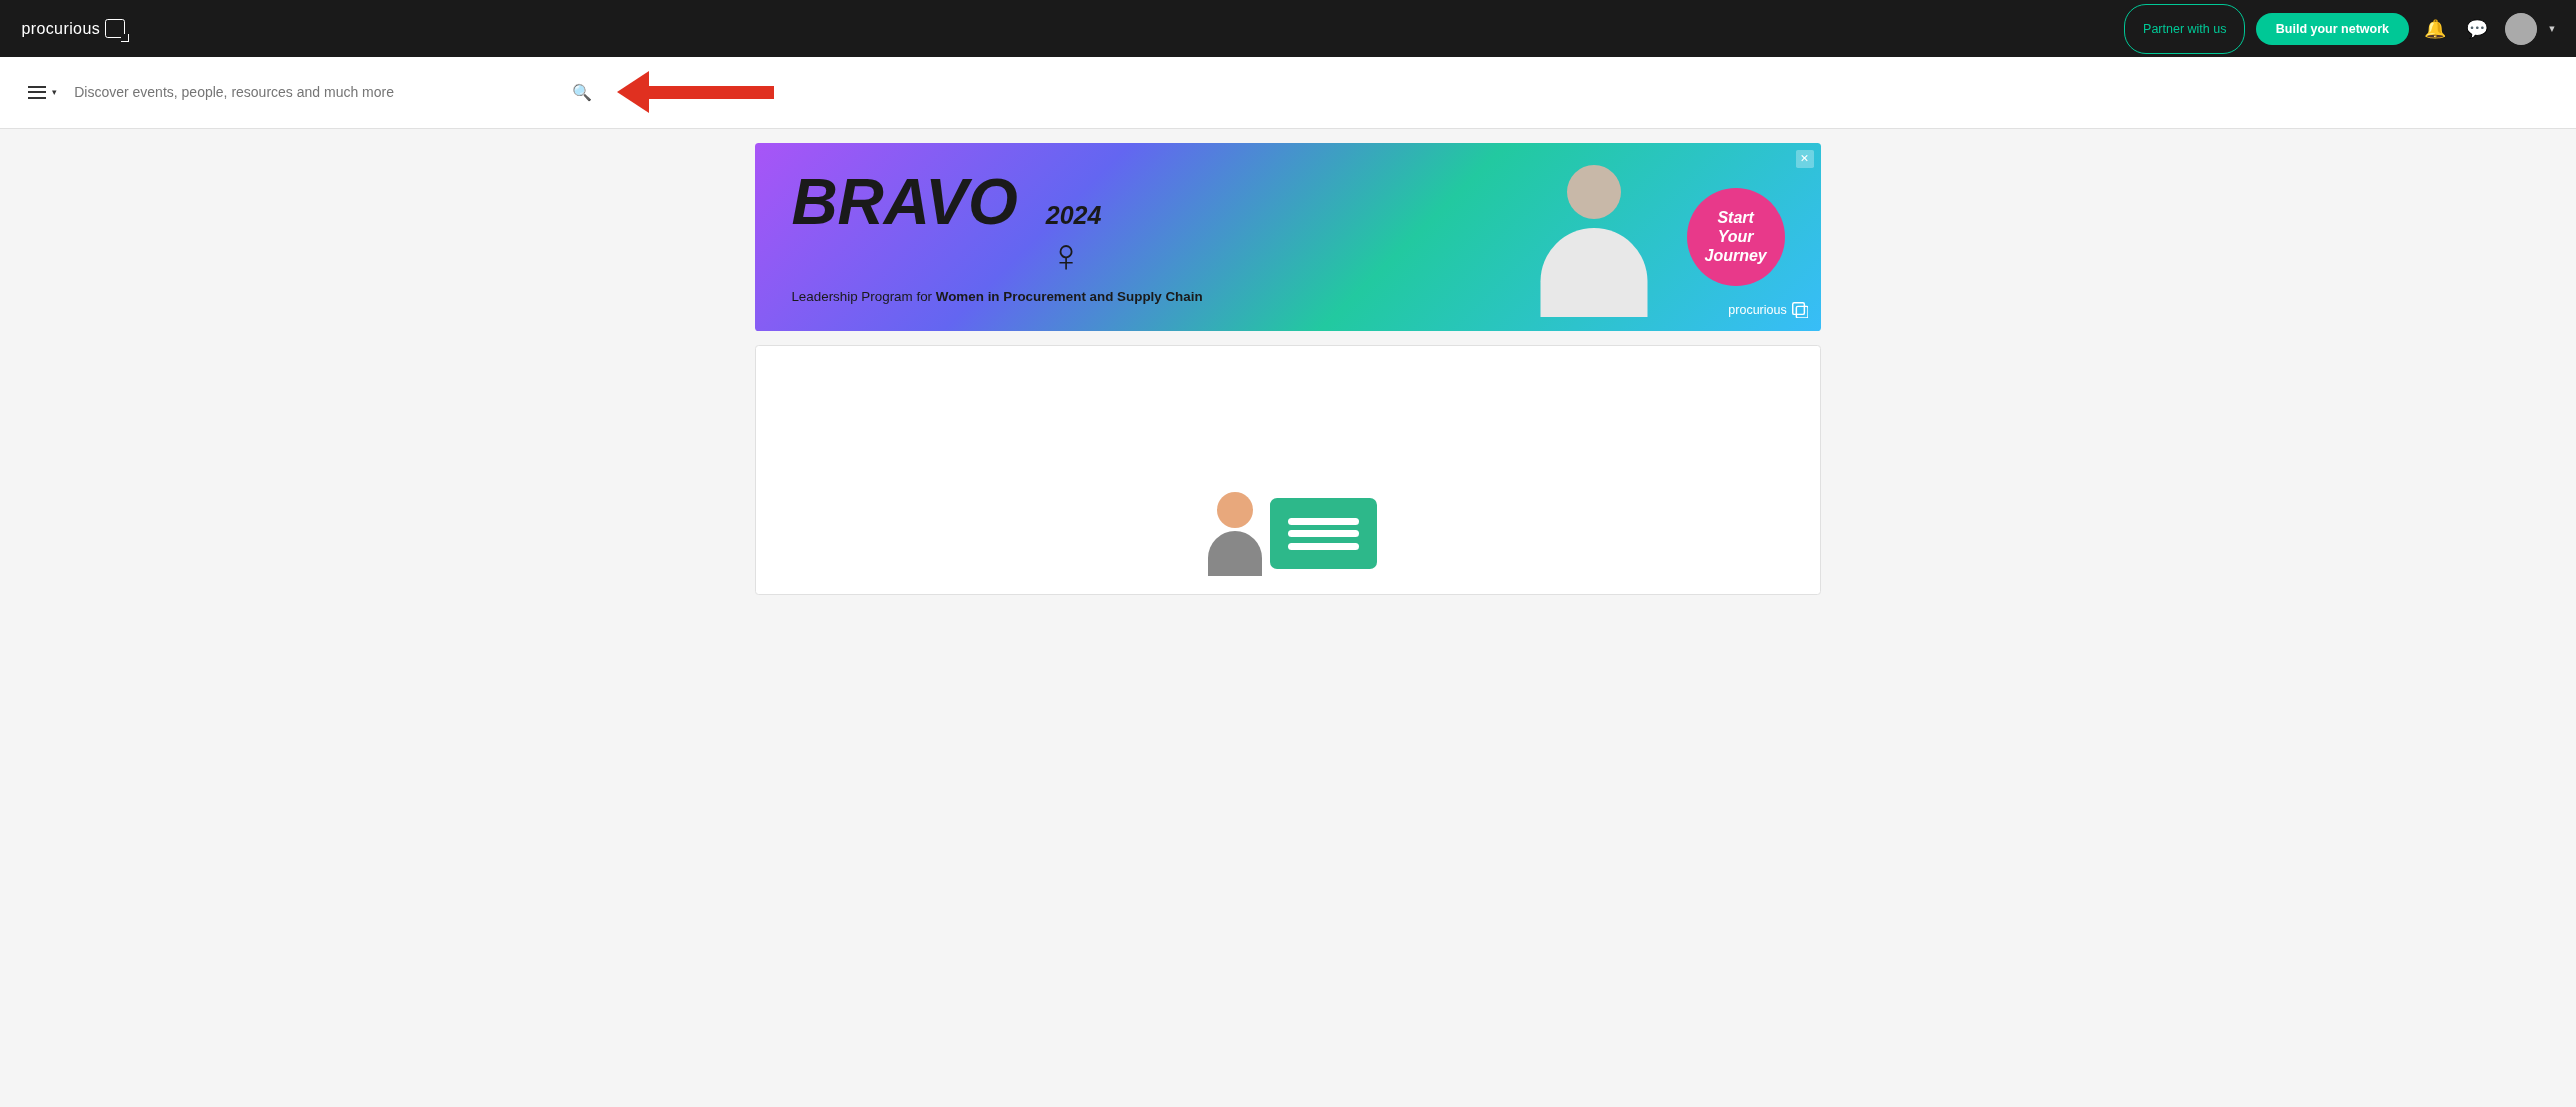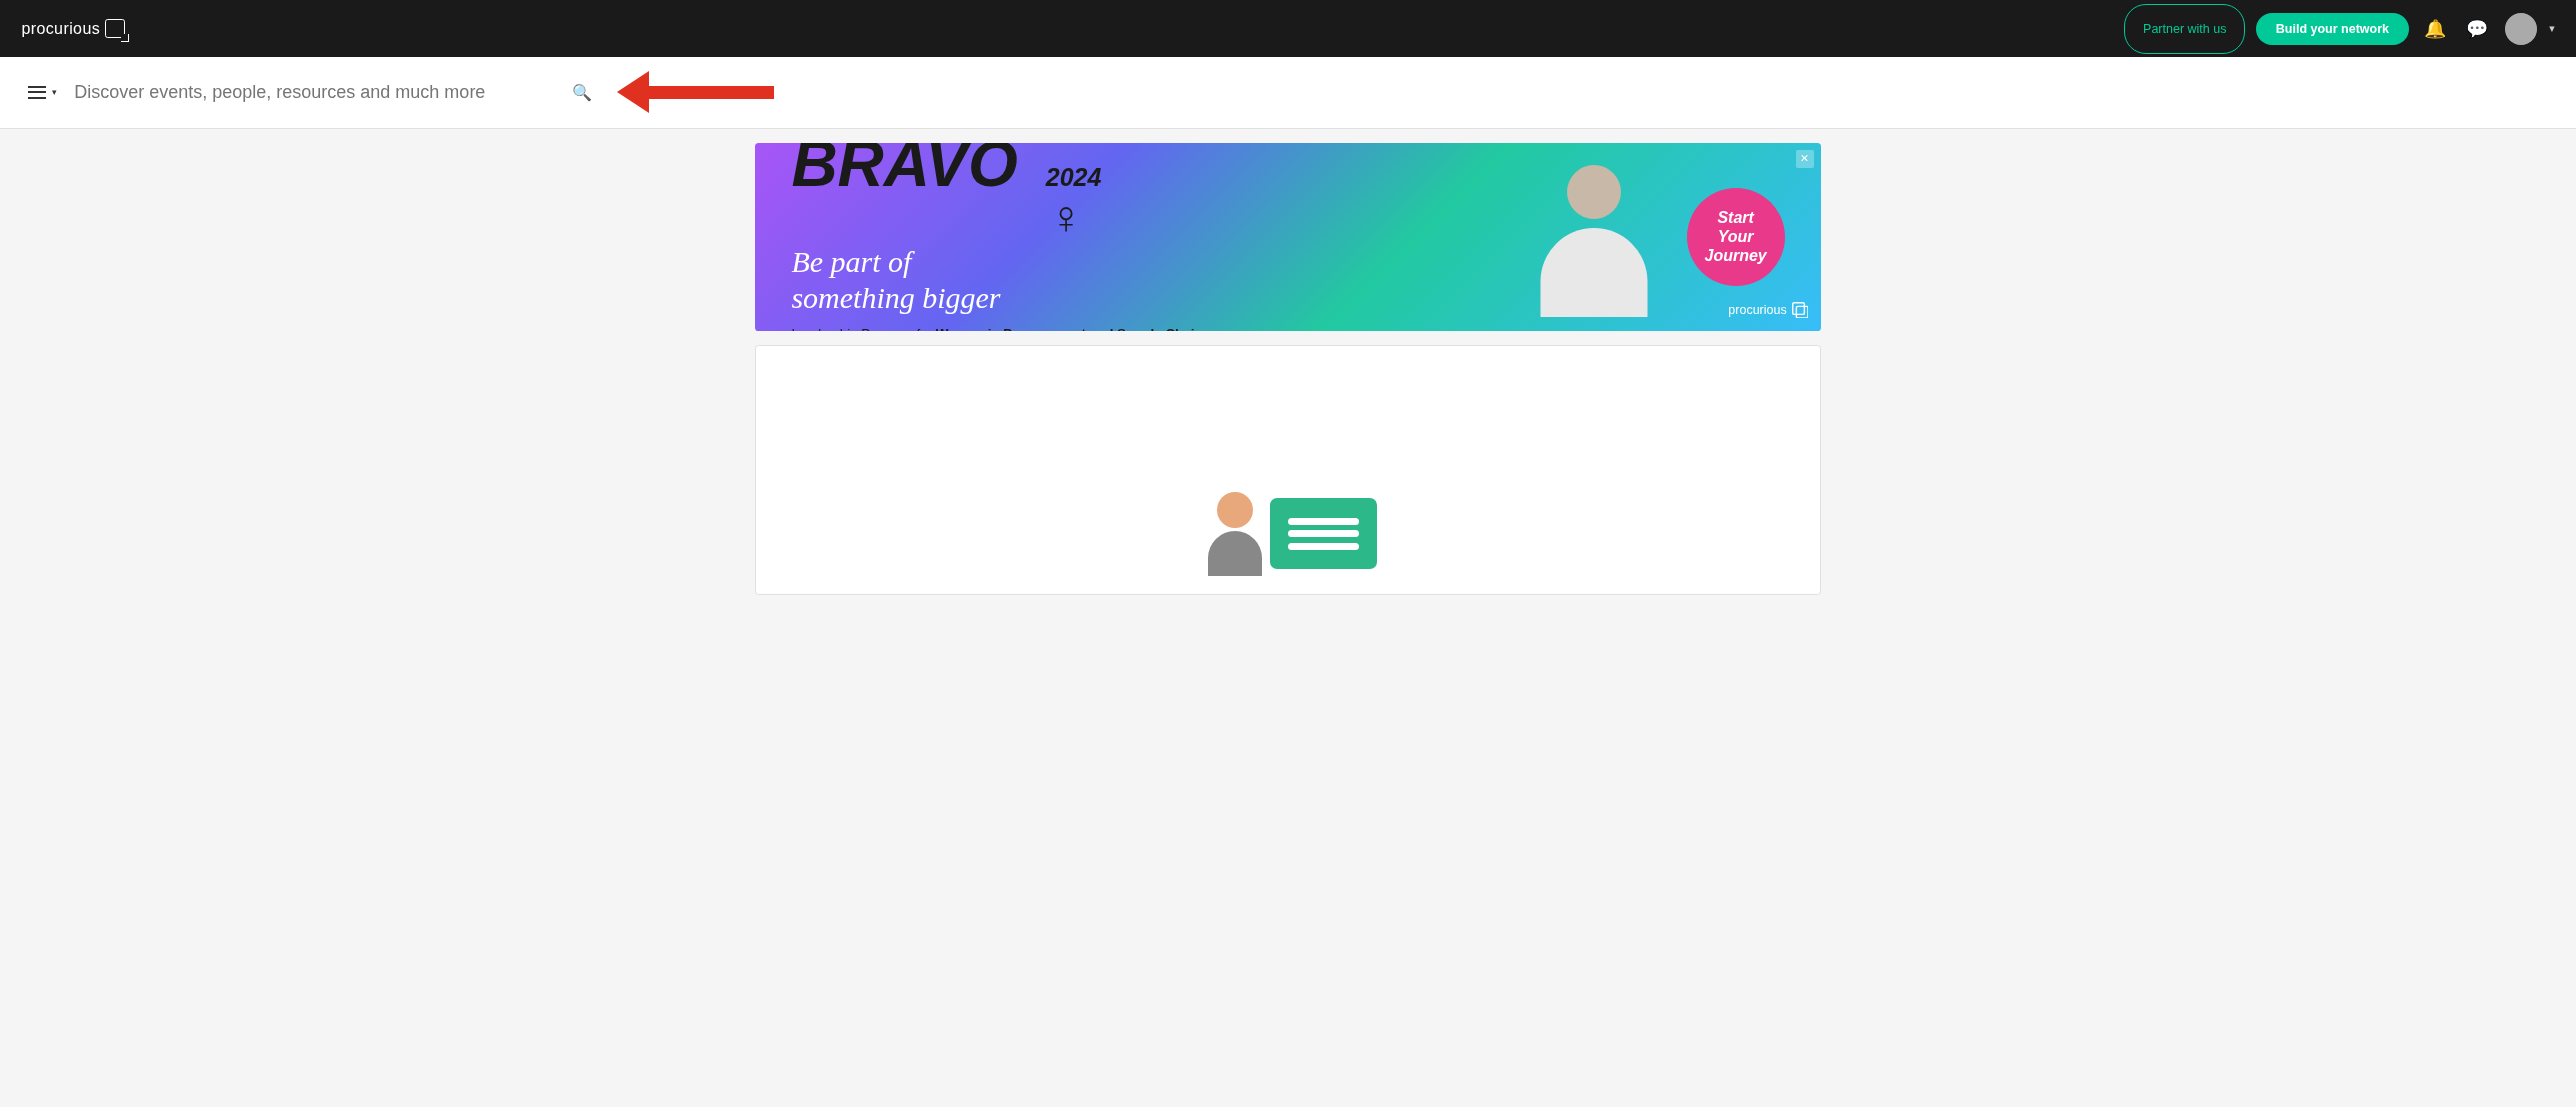--- a/index.html
+++ b/index.html
@@ -160,21 +160,21 @@
       flex: 1;
       display: flex;
       align-items: center;
       gap: 7.1px;
       max-width: 518px;
     }
     .search-input {
       flex: 1;
       border: none;
       outline: none;
-      font-size: 18px;
+      font-size: 14px;
       color: #555;
       background: transparent;
     }
     .search-icon-btn {
       background: none;
       border: none;
       cursor: pointer;
       color: #888;
       font-size: 16px;
       display: flex;
@@ -521,24 +521,20 @@
 <div class="ad-banner-wrapper">
   <div class="ad-banner">
     <button class="ad-close-btn">✕</button>
     <div class="ad-left">
       <div class="ad-bravo-title">
         <span>BRAVO</span>
         <span style="display:flex; flex-direction:column; margin-left:19px;">
           <span class="ad-year">2024</span>
           <span class="ad-symbol">♀</span>
         </span>
-      </div>
-      <div class="ad-tagline">
-        <span>Be part of</span><br>
-        <span>something bigger</span>
       </div>
       <div class="ad-subtitle">
         <span>Leadership Program for </span><span class="ad-subtitle-bold">Women in Procurement and Supply Chain</span>
       </div>
     </div>
     <div class="ad-right">
       <div class="ad-person">
         <div class="person-head"></div>
         <div class="person-body"></div>
       </div>

